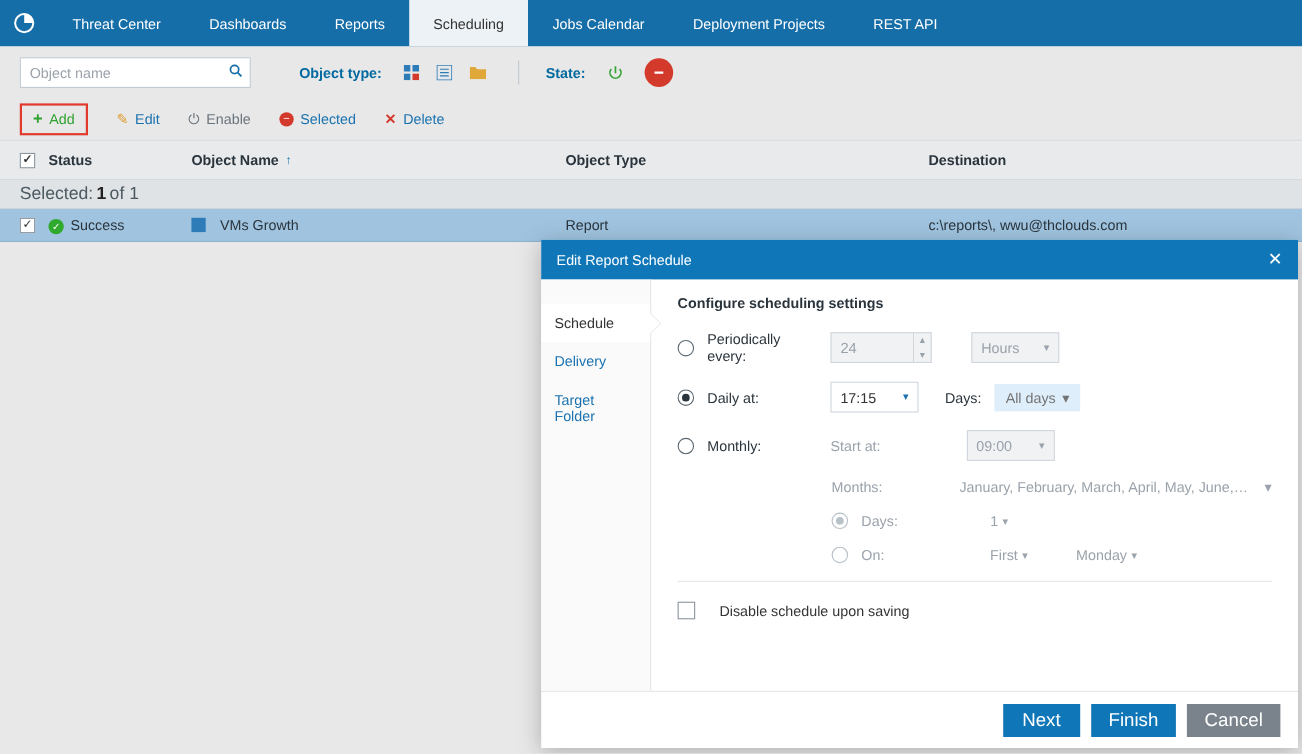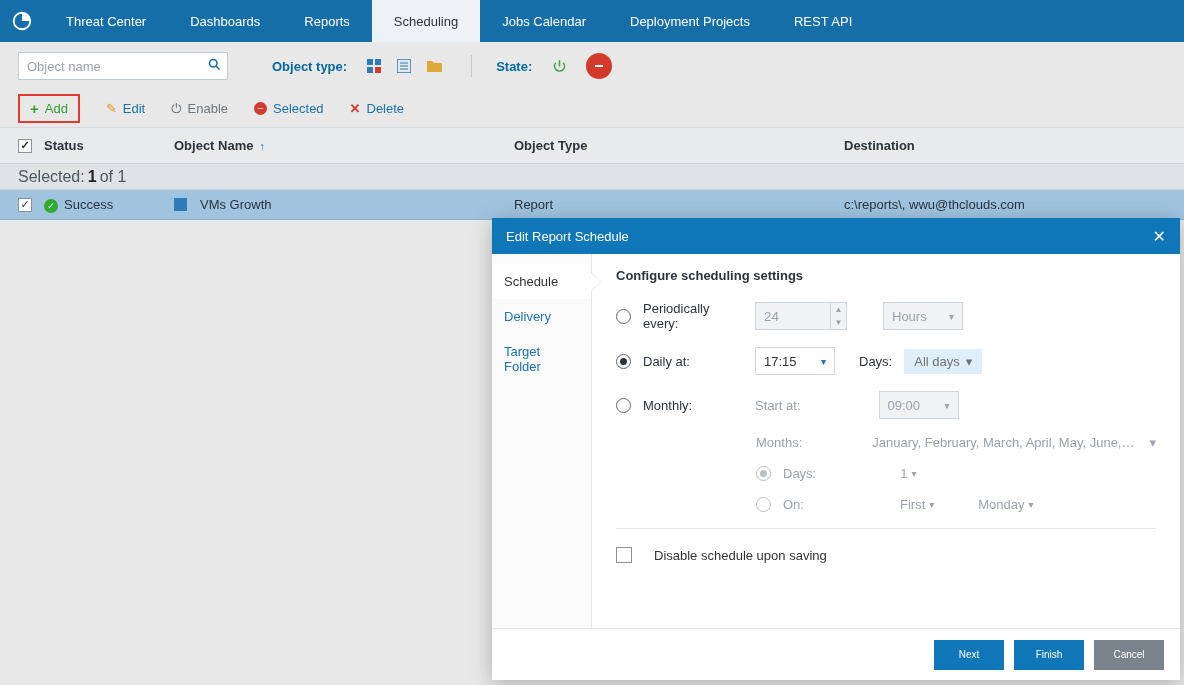--- a/index.html
+++ b/index.html
@@ -50,21 +50,21 @@
 
 .datarow { height:30px; display:flex; align-items:center; padding:0 18px; background:#a0c4e0; border-bottom:1px solid #8db4cf; font-size:13px; color:#2a343c; }
 .success-ic { width:14px; height:14px; border-radius:50%; background:#2faa2f; color:#fff; display:inline-flex; align-items:center; justify-content:center; font-size:9px; margin-right:6px; }
 .report-ic { width:13px; height:13px; display:inline-block; background:#2d7cb8; margin-right:7px; }
 
 
 .modal { position:absolute; left:492px; top:218px; width:688px; height:462px; background:#fff; box-shadow:0 4px 20px rgba(0,0,0,.25); display:flex; flex-direction:column; }
 .modal-head { height:36px; background:#0f77b8; color:#fff; display:flex; align-items:center; padding:0 14px; font-size:13px; font-weight:500; }
 .modal-head .x { margin-left:auto; cursor:pointer; font-size:16px; }
 .modal-body { flex:1; display:flex; overflow:hidden; }
-.msidebar { width:100px; background:#fafafa; border-right:1px solid #e4e7ea; padding-top:10px; }
+.msidebar { width:100px; background:#fafafa; border-right:1px solid #e4e7ea; padding-top:22px; }
 .ms-item { padding:10px 12px; font-size:13px; color:#1a72b0; cursor:pointer; }
 .ms-item.active { color:#333; background:#fff; position:relative; }
 .ms-item.active::after { content:""; position:absolute; right:-9px; top:50%; transform:translateY(-50%); border-left:9px solid #fff; border-top:9px solid transparent; border-bottom:9px solid transparent; filter:drop-shadow(1px 0 0 #e4e7ea); }
 .mcontent { flex:1; padding:14px 24px 14px 24px; overflow:auto; position:relative; }
 .mtitle { font-weight:600; font-size:13px; color:#2a343c; margin-bottom:18px; }
 .frow { display:flex; align-items:center; margin-bottom:16px; font-size:13px; gap:12px; }
 .radio { width:15px; height:15px; border:1.5px solid #5b6872; border-radius:50%; display:inline-flex; align-items:center; justify-content:center; flex-shrink:0; }
 .radio.on::after { content:""; width:7px; height:7px; border-radius:50%; background:#2a343c; }
 .radio.dis { border-color:#b8c0c8; }
 .radio.dis.on::after { background:#b8c0c8; }
@@ -76,21 +76,21 @@
 .sel.en { background:#fff; color:#1a72b0; }
 .sel .chev { font-size:10px; }
 .spinbtns { width:16px; height:28px; border:1px solid #d0d6dc; border-left:none; display:flex; flex-direction:column; background:#f0f2f4; }
 .spinbtns div { flex:1; display:flex; align-items:center; justify-content:center; font-size:8px; color:#9aa2ab; }
 .days-lbl { color:#2a343c; margin-left:12px; }
 .days-pick { background:#dfeefb; color:#737373; padding:5px 10px; display:inline-flex; align-items:center; gap:6px; }
 .monthsxt { color:#9aa2ab; width:300px; overflow:hidden; white-space:nowrap; text-overflow:ellipsis; }
 .hr { border:none; border-top:1px solid #e4e7ea; margin:8px 0 18px 0; }
 .chk { width:16px; height:16px; border:1px solid #8a949e; display:inline-block; margin-right:10px; }
 .modal-foot { height:52px; border-top:1px solid #e4e7ea; display:flex; align-items:center; justify-content:flex-end; padding:0 16px; gap:10px; }
-.btn { min-width:70px; height:30px; padding:0 16px; border:none; cursor:pointer; font-size:10px; color:#fff; }
+.btn { min-width:70px; height:30px; padding:0 16px; border:none; cursor:pointer; font-size:17px; color:#fff; }
 .btn.primary { background:#0f77b8; }
 .btn.grey { background:#7a838c; }
 .inline-sel { color:#9aa2ab; display:inline-flex; align-items:center; gap:4px; }
 .inline-sel .chev { font-size:10px; }
 </style>
 </head>
 <body>
 
 <div class="topnav">
   <div class="logo">

